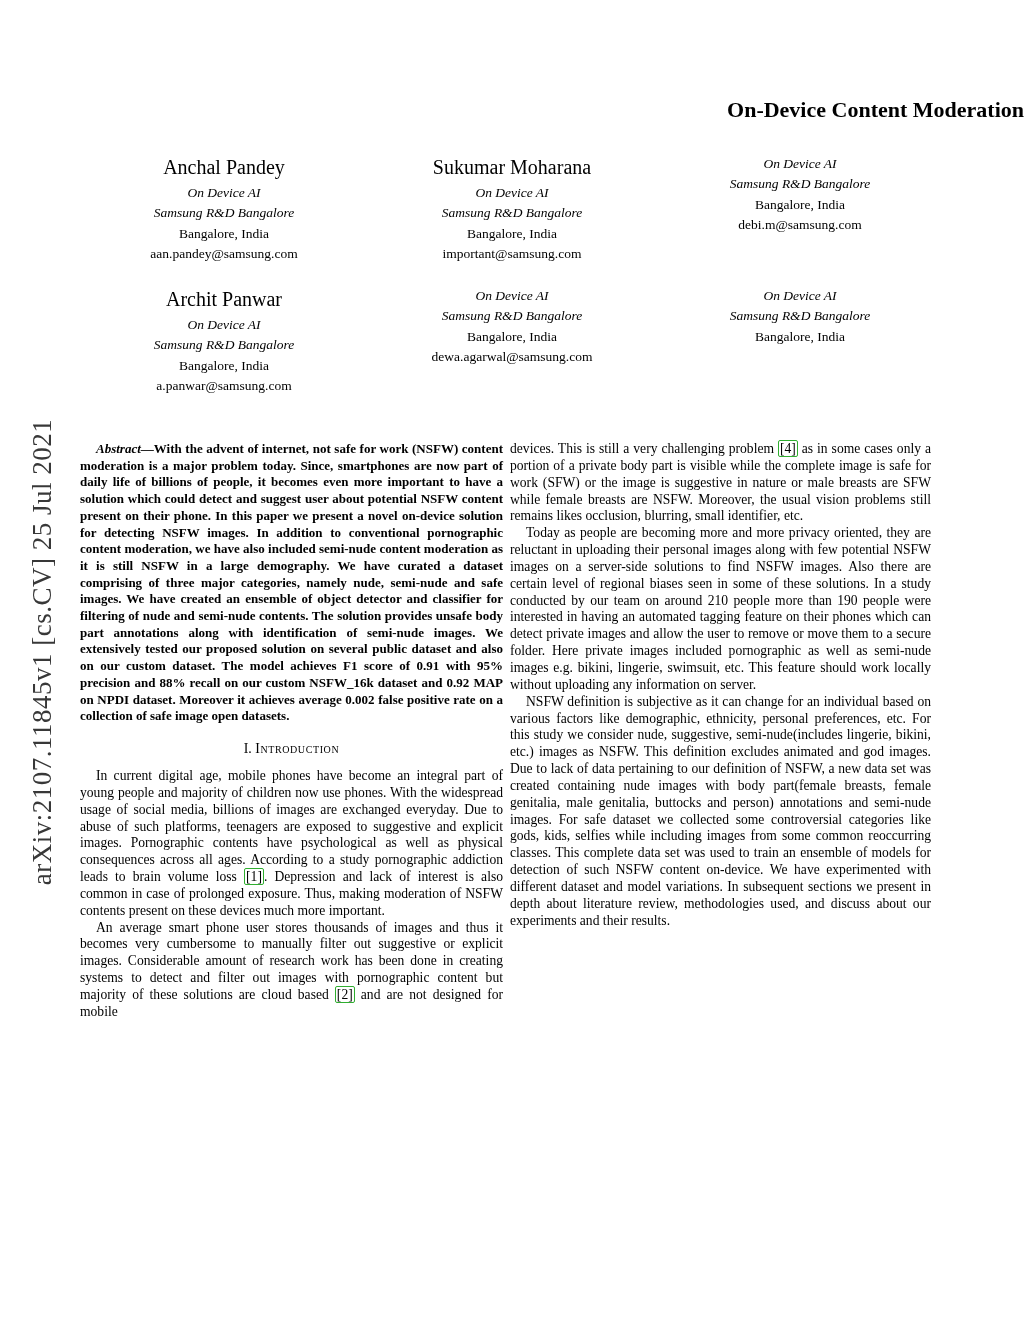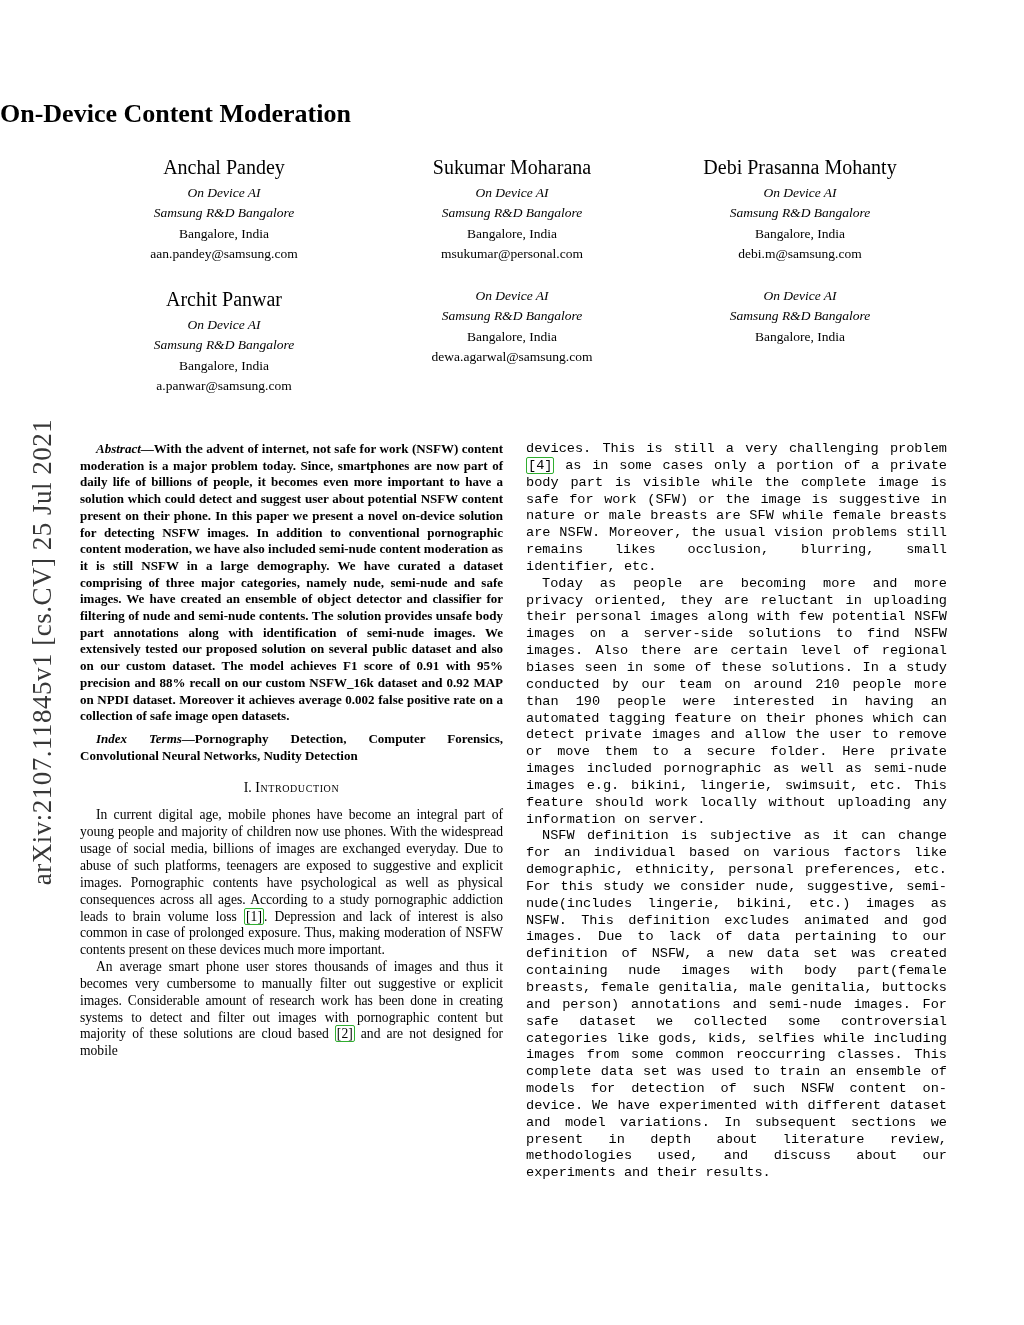--- a/index.html
+++ b/index.html
@@ -24,22 +24,22 @@
     font-size: 27px;
     color: #383838;
     letter-spacing: 0.5px;
   }
 
   .paper-title {
     position: absolute;
     top: 82px;
     left: 0;
     width: 100%;
-    text-align: left;
-    font-size: 26px;
+    text-align: right;
+    font-size: 22px;
     font-weight: bold;
   }
 
   .authors {
     position: absolute;
     top: 154px;
     left: 80px;
     width: 864px;
     display: grid;
     grid-template-columns: 1fr 1fr 1fr;
@@ -51,21 +51,21 @@
   .author .aff { font-style: italic; }
 
   .col {
     position: absolute;
     top: 441px;
     text-align: justify;
     font-size: 13.6px;
     line-height: 1.24;
   }
   .col-left  { left: 80px;  width: 423px; }
-  .col-right { left: 526px; width: 421px; font-family: Liberation Mono, monospace; }
+  .col-right { left: 510px; width: 421px; }
 
   .abstract, .index-terms {
     font-weight: bold;
     font-size: 13px;
     line-height: 1.285;
     margin: 0;
   }
   .abstract { text-indent: 16px; }
   .index-terms { margin-top: 6px; text-indent: 16px; }
   .lead-italic { font-style: italic; }
@@ -105,24 +105,23 @@
       <div class="aff">On Device AI</div>
       <div class="aff">Samsung R&amp;D Bangalore</div>
       <div class="city">Bangalore, India</div>
       <div class="email">aan.pandey@samsung.com</div>
     </div>
     <div class="author">
       <div class="name">Sukumar Moharana</div>
       <div class="aff">On Device AI</div>
       <div class="aff">Samsung R&amp;D Bangalore</div>
       <div class="city">Bangalore, India</div>
-      <div class="email">msukumar@personal.com</div>
+      <div class="email">important@samsung.com</div>
     </div>
     <div class="author">
-      <div class="name">Debi Prasanna Mohanty</div>
       <div class="aff">On Device AI</div>
       <div class="aff">Samsung R&amp;D Bangalore</div>
       <div class="city">Bangalore, India</div>
       <div class="email">debi.m@samsung.com</div>
     </div>
     <div class="author">
       <div class="name">Archit Panwar</div>
       <div class="aff">On Device AI</div>
       <div class="aff">Samsung R&amp;D Bangalore</div>
       <div class="city">Bangalore, India</div>
@@ -137,21 +136,20 @@
     <div class="author">
       <div class="aff">On Device AI</div>
       <div class="aff">Samsung R&amp;D Bangalore</div>
       <div class="city">Bangalore, India</div>
     </div>
   </div>
 
   <div class="col col-left">
     <p class="abstract"><span class="lead-italic">Abstract</span><span>—With the advent of internet, not safe for work (NSFW) content moderation is a major problem today. Since, smartphones are now part of daily life of billions of people, it becomes even more important to have a solution which could detect and suggest user about potential NSFW content present on their phone. In this paper we present a novel on-device solution for detecting NSFW images. In addition to conventional pornographic content moderation, we have also included semi-nude content moderation as it is still NSFW in a large demography. We have curated a dataset comprising of three major categories, namely nude, semi-nude and safe images. We have created an ensemble of object detector and classifier for filtering of nude and semi-nude contents. The solution provides unsafe body part annotations along with identification of semi-nude images. We extensively tested our proposed solution on several public dataset and also on our custom dataset. The model achieves F1 score of 0.91 with 95% precision and 88% recall on our custom NSFW_16k dataset and 0.92 MAP on NPDI dataset. Moreover it achieves average 0.002 false positive rate on a collection of safe image open datasets.</span></p>
 
-    <p class="index-terms"><span class="lead-italic">Index Terms</span><span>—Pornography Detection, Computer Forensics, Convolutional Neural Networks, Nudity Detection</span></p>
 
     <div class="section-heading"><span>I.</span>&nbsp;<span class="sc">Introduction</span></div>
 
     <p class="para">In current digital age, mobile phones have become an integral part of young people and majority of children now use phones. With the widespread usage of social media, billions of images are exchanged everyday. Due to abuse of such platforms, teenagers are exposed to suggestive and explicit images. Pornographic contents have psychological as well as physical consequences across all ages. According to a study pornographic addiction leads to brain volume loss <span class="cite">[1]</span>. Depression and lack of interest is also common in case of prolonged exposure. Thus, making moderation of NSFW contents present on these devices much more important.</p>
     <p class="para">An average smart phone user stores thousands of images and thus it becomes very cumbersome to manually filter out suggestive or explicit images. Considerable amount of research work has been done in creating systems to detect and filter out images with pornographic content but majority of these solutions are cloud based <span class="cite">[2]</span> and are not designed for mobile</p>
   </div>
 
   <div class="col col-right">
     <p class="para noindent">devices. This is still a very challenging problem <span class="cite">[4]</span> as in some cases only a portion of a private body part is visible while the complete image is safe for work (SFW) or the image is suggestive in nature or male breasts are SFW while female breasts are NSFW. Moreover, the usual vision problems still remains likes occlusion, blurring, small identifier, etc.</p>
     <p class="para gap">Today as people are becoming more and more privacy oriented, they are reluctant in uploading their personal images along with few potential NSFW images on a server-side solutions to find NSFW images. Also there are certain level of regional biases seen in some of these solutions. In a study conducted by our team on around 210 people more than 190 people were interested in having an automated tagging feature on their phones which can detect private images and allow the user to remove or move them to a secure folder. Here private images included pornographic as well as semi-nude images e.g. bikini, lingerie, swimsuit, etc. This feature should work locally without uploading any information on server.</p>

